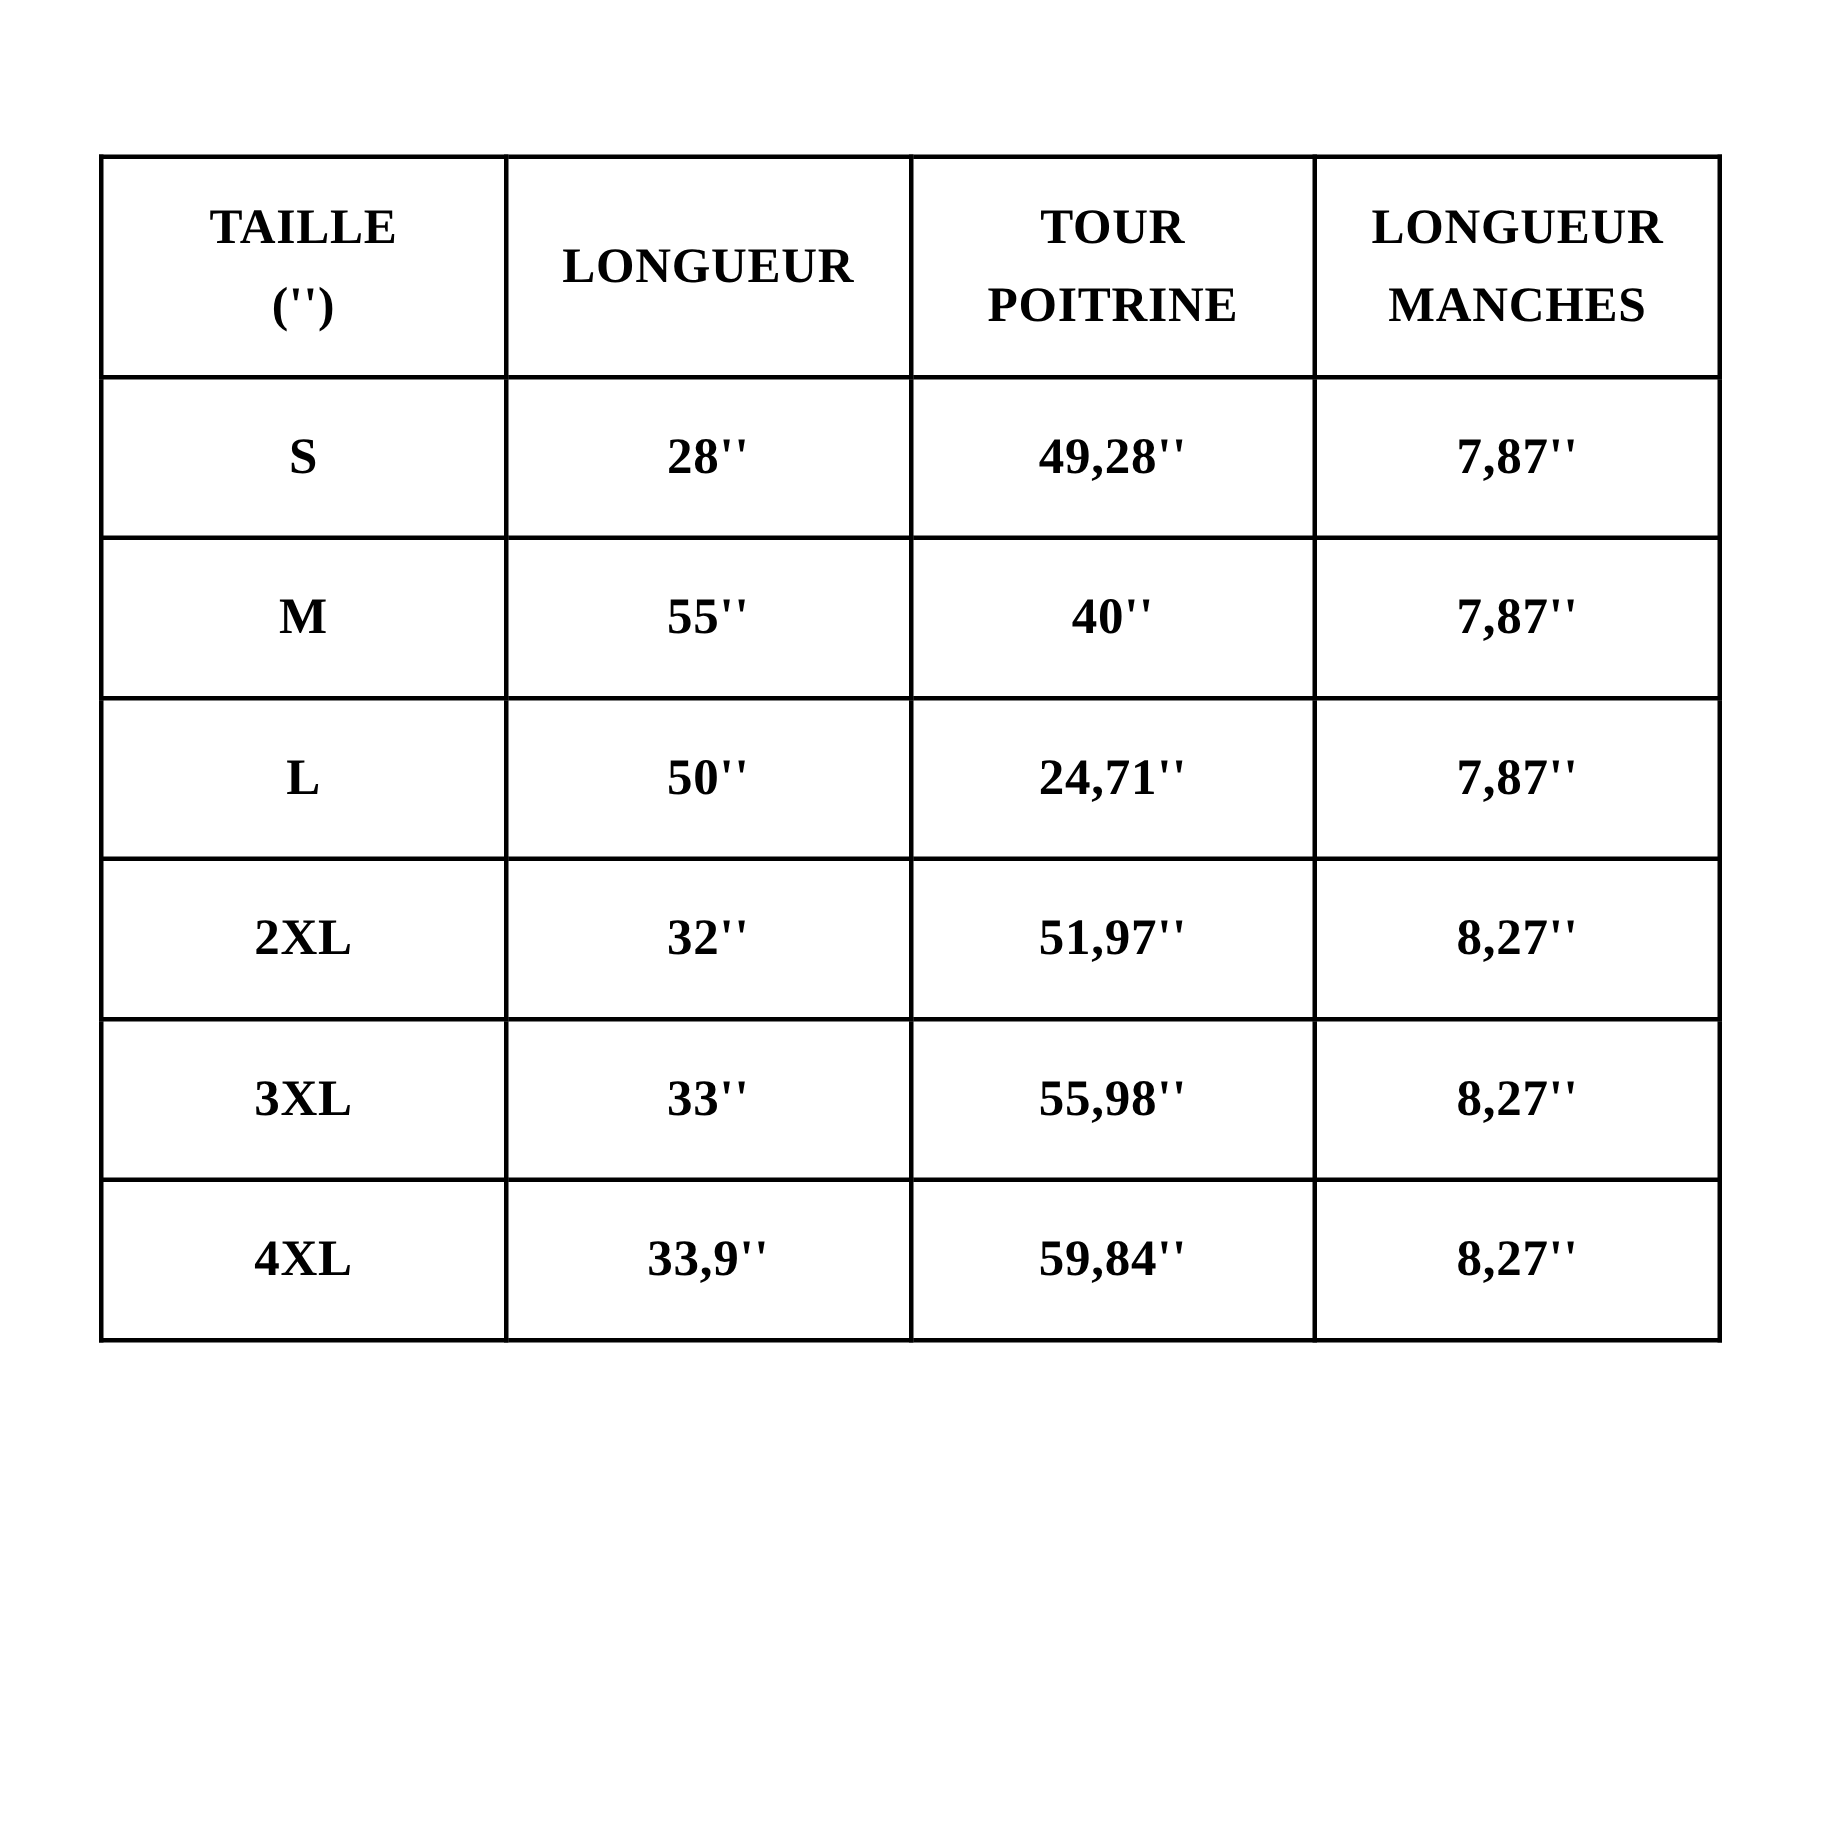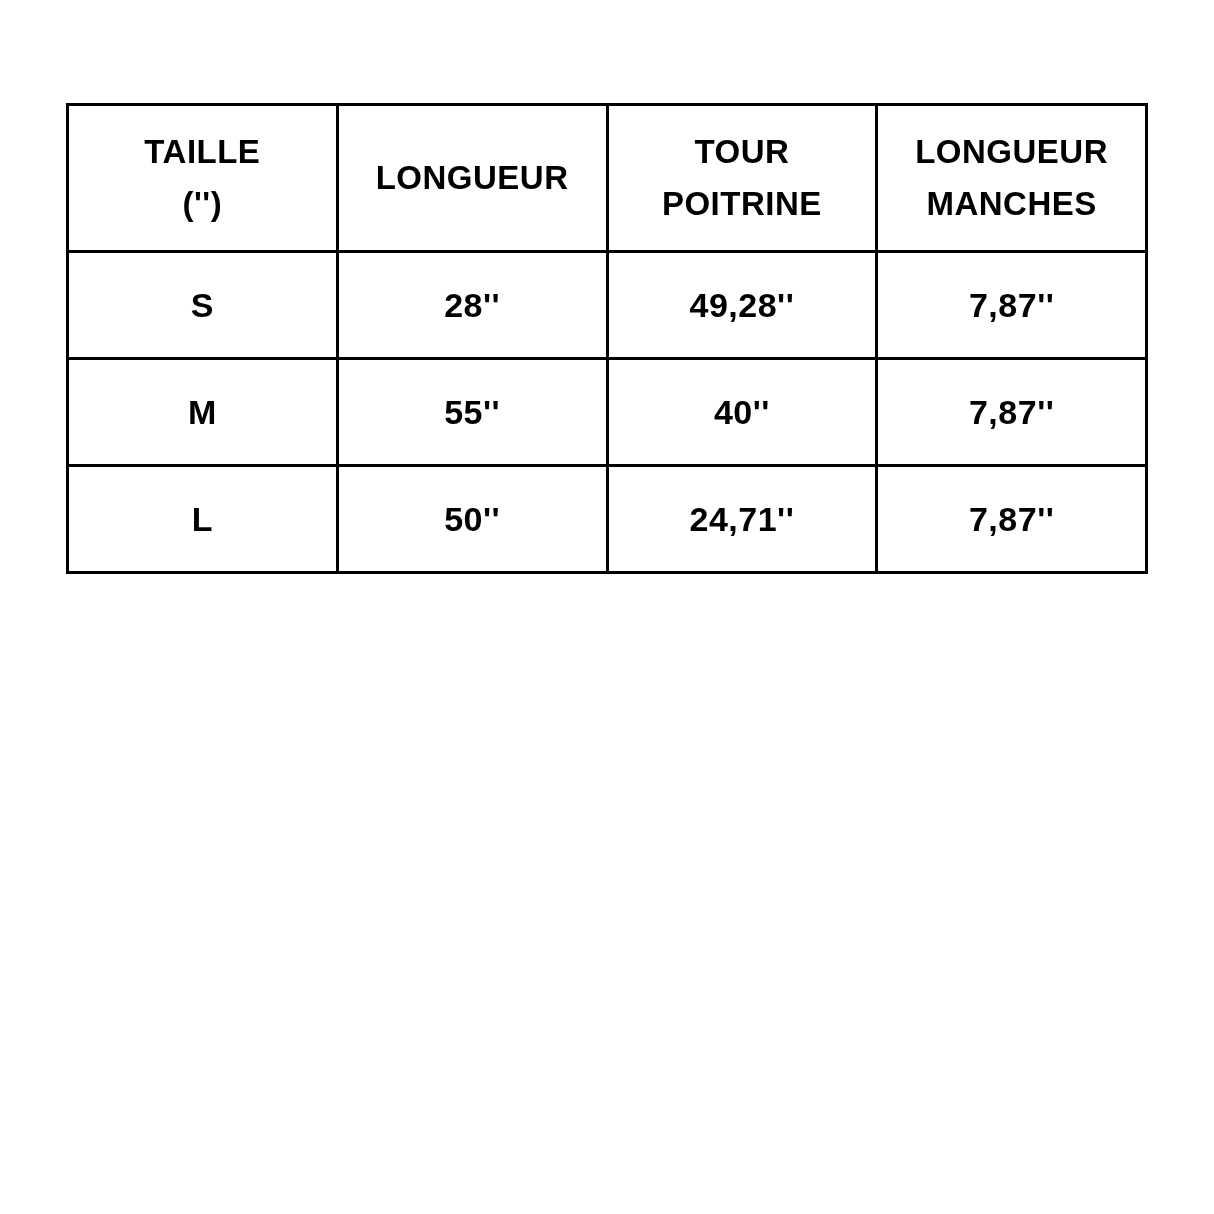--- a/index.html
+++ b/index.html
@@ -5,21 +5,21 @@
   html, body {
     margin: 0;
     padding: 0;
     background: #ffffff;
   }
   .page {
     position: relative;
     width: 1214px;
     height: 1214px;
     background: #ffffff;
-    font-family: Liberation Sans, sans-serif;
+    font-family: Liberation Serif, serif;
     overflow: hidden;
   }
   table.size-table {
     position: absolute;
     left: 66px;
     top: 103px;
     width: 1082px;
     border-collapse: collapse;
     table-layout: fixed;
   }
@@ -83,15 +83,33 @@
           <td>55''</td>
           <td>40''</td>
           <td>7,87''</td>
         </tr>
         <tr>
           <td>L</td>
           <td>50''</td>
           <td>24,71''</td>
           <td>7,87''</td>
         </tr>
+        <tr>
+          <td>2XL</td>
+          <td>32''</td>
+          <td>51,97''</td>
+          <td>8,27''</td>
+        </tr>
+        <tr>
+          <td>3XL</td>
+          <td>33''</td>
+          <td>55,98''</td>
+          <td>8,27''</td>
+        </tr>
+        <tr>
+          <td>4XL</td>
+          <td>33,9''</td>
+          <td>59,84''</td>
+          <td>8,27''</td>
+        </tr>
       </tbody>
   </table>
 </div>
 
 </body></html>

